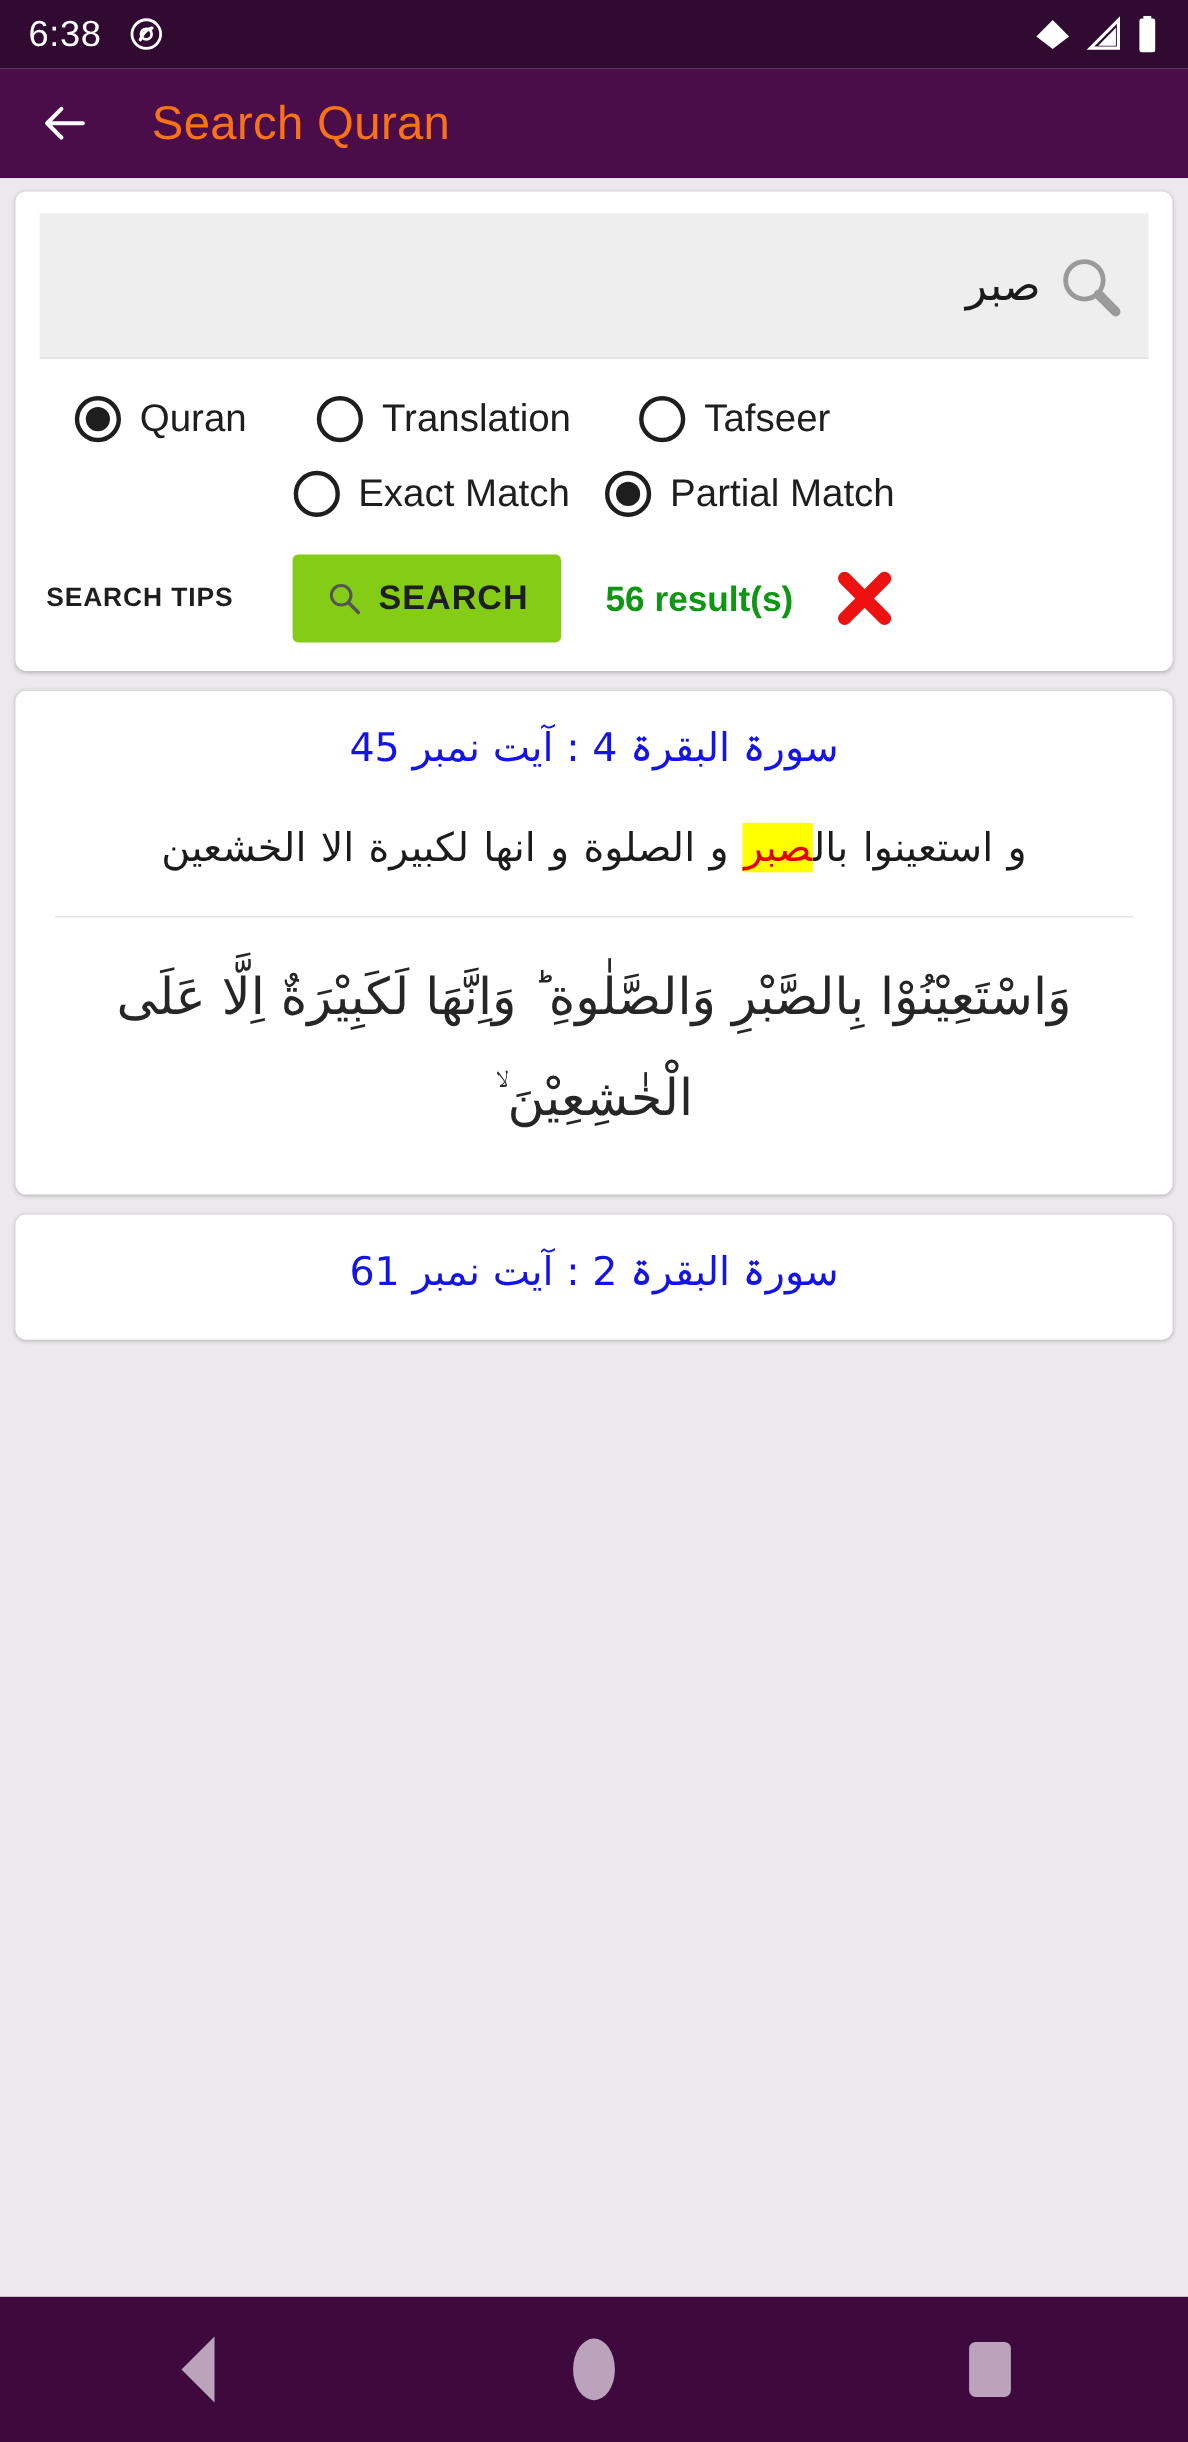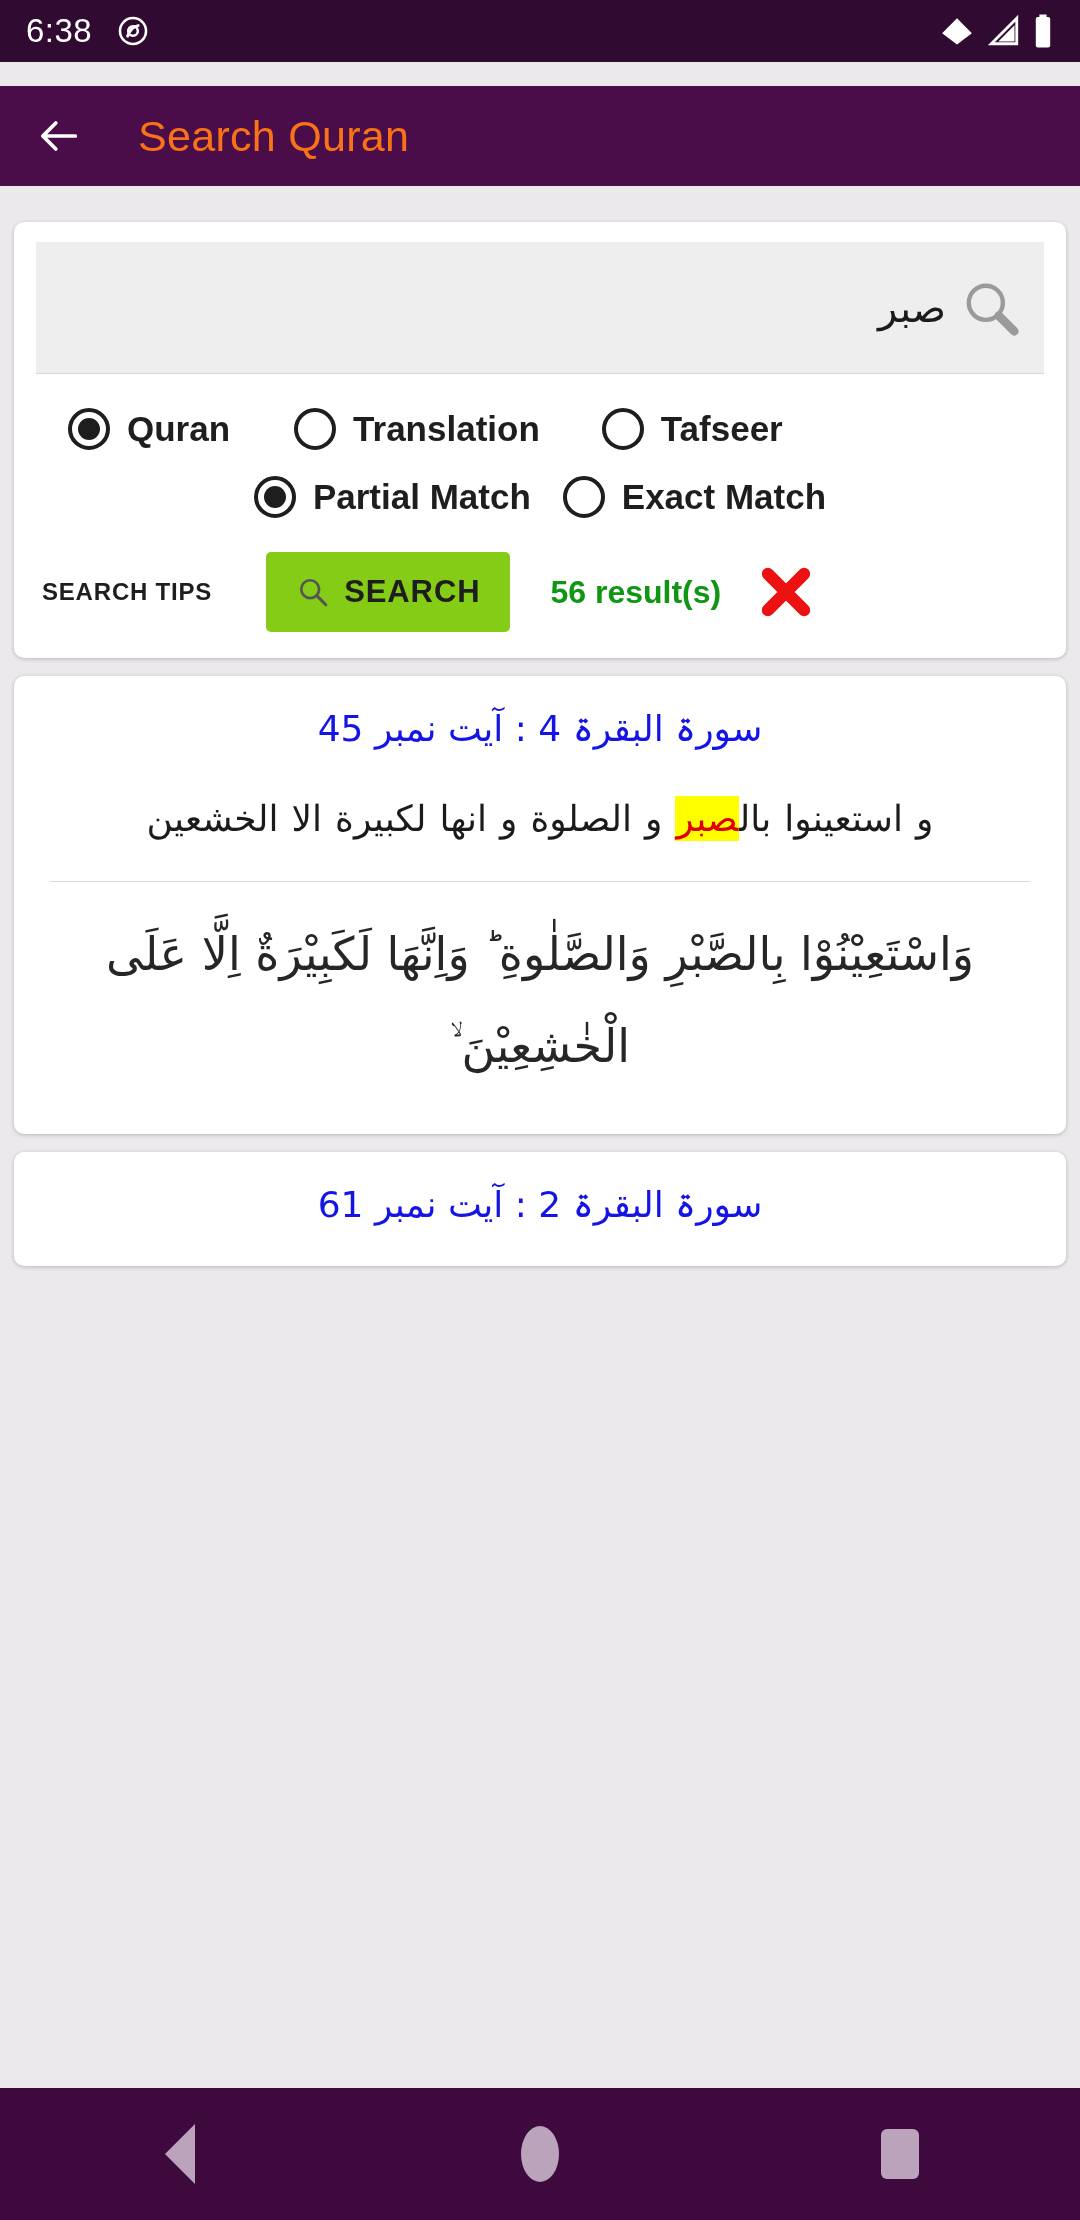--- a/index.html
+++ b/index.html
@@ -6,21 +6,21 @@
   html, body {
     width: 1080px; height: 2220px;
     background: #eceaec;
     font-family: "Liberation Sans", sans-serif;
     overflow: hidden;
   }
   .phone {
     position: relative;
     width: 1080px; height: 2220px;
     background: #ebe9eb;
-    display: flex; flex-direction: column; gap: 24px;
+    display: flex; flex-direction: column;
   }
 
   
   .status-bar {
     height: 62px;
     background: #300A30;
     display: flex; align-items: center;
     padding: 0 26px;
     flex: none;
   }
@@ -86,21 +86,20 @@
     direction: rtl;
     font-family: "DejaVu Sans", sans-serif;
     margin-left: 0;
     margin-right: 14px;
   }
   .magnifier { width: 62px; height: 62px; flex: none; }
 
   .radio-row {
     display: flex; 
     margin-top: 34px;
-    font-weight: bold;
   }
   .radio-row.primary { justify-content: flex-start; padding-left: 32px; }
   .radio-row.secondary { justify-content: center; margin-top: 26px; }
   .radio-item {
     display: flex; align-items: center;
     cursor: pointer;
   }
   .radio-row.primary .radio-item:nth-child(1) { margin-right: 64px; }
   .radio-row.primary .radio-item:nth-child(2) { margin-right: 62px; }
   .radio-row.secondary .radio-item:nth-child(1) { margin-right: 32px; }
@@ -284,26 +283,26 @@
           <span class="radio-label">Translation</span>
         </div>
         <div class="radio-item">
           <span class="radio-circle"></span>
           <span class="radio-label">Tafseer</span>
         </div>
       </div>
 
       <div class="radio-row secondary">
         <div class="radio-item">
+          <span class="radio-circle"></span>
+          <span class="radio-label">Exact Match</span>
+        </div>
+        <div class="radio-item">
           <span class="radio-circle on"></span>
           <span class="radio-label">Partial Match</span>
-        </div>
-        <div class="radio-item">
-          <span class="radio-circle"></span>
-          <span class="radio-label">Exact Match</span>
         </div>
       </div>
 
       <div class="action-row">
         <div class="search-tips">SEARCH TIPS</div>
         <div class="search-btn">
           <svg class="search-btn-icon" viewBox="0 0 24 24">
             <circle cx="10" cy="10" r="6.3" fill="none" stroke="#555555" stroke-width="1.9"></circle>
             <path d="M14.8 14.8 L21 21" stroke="#555555" stroke-width="2.2" stroke-linecap="round"></path>
           </svg>

